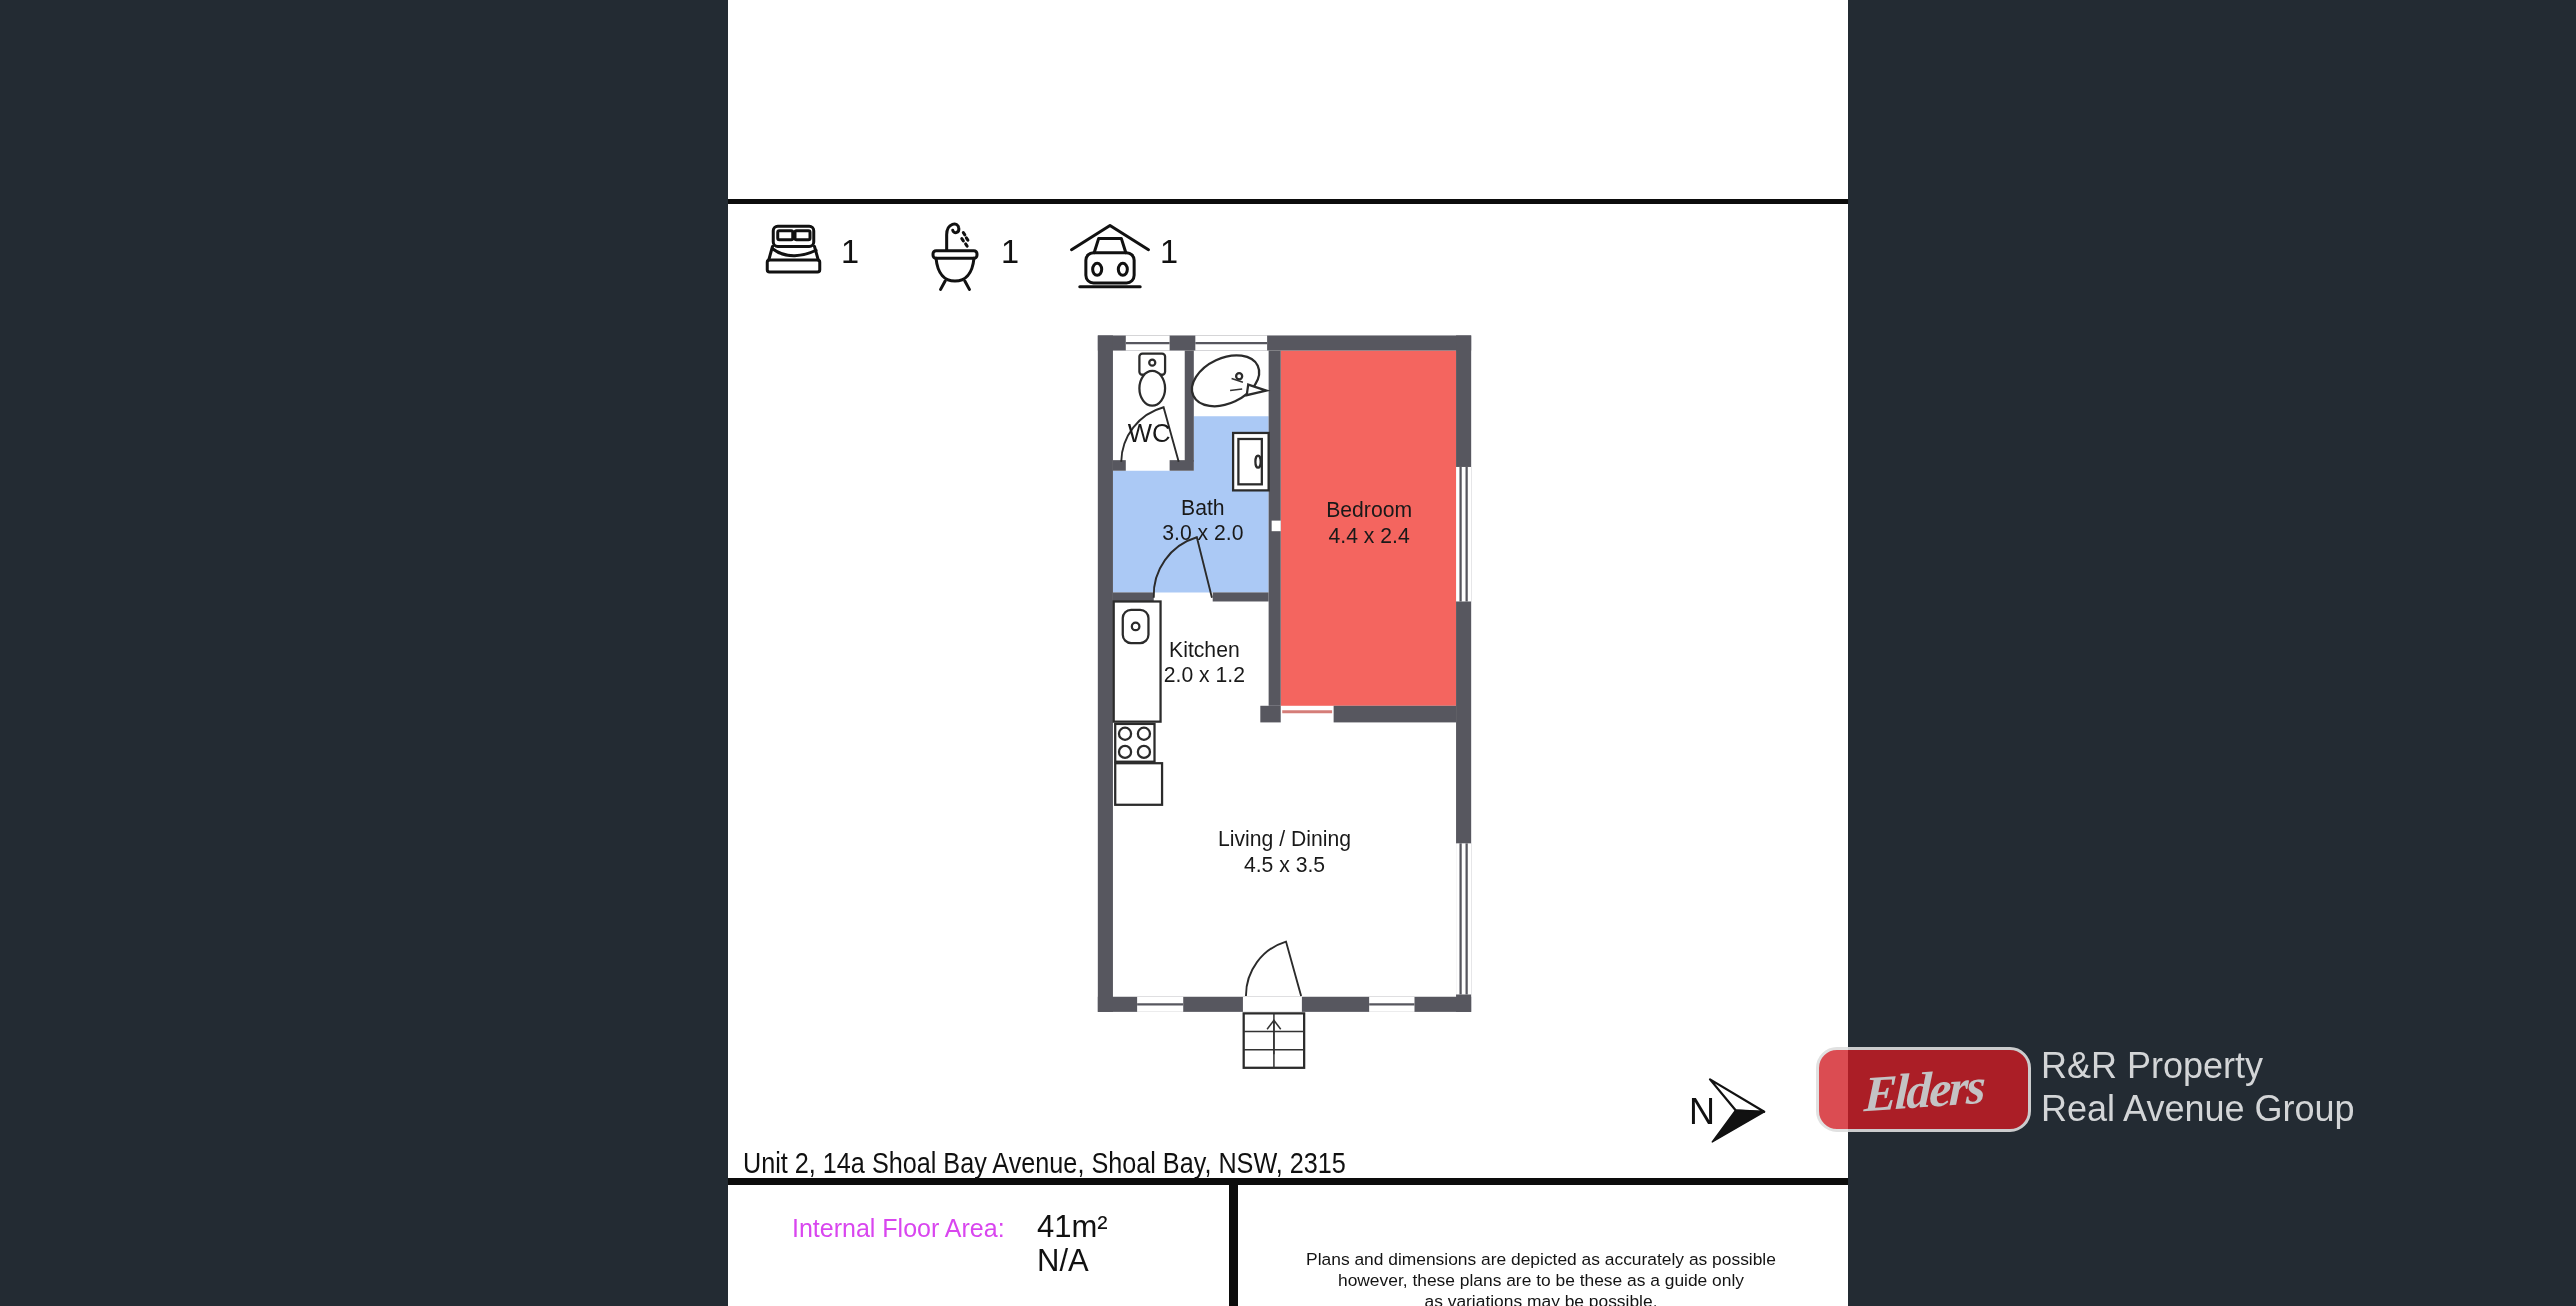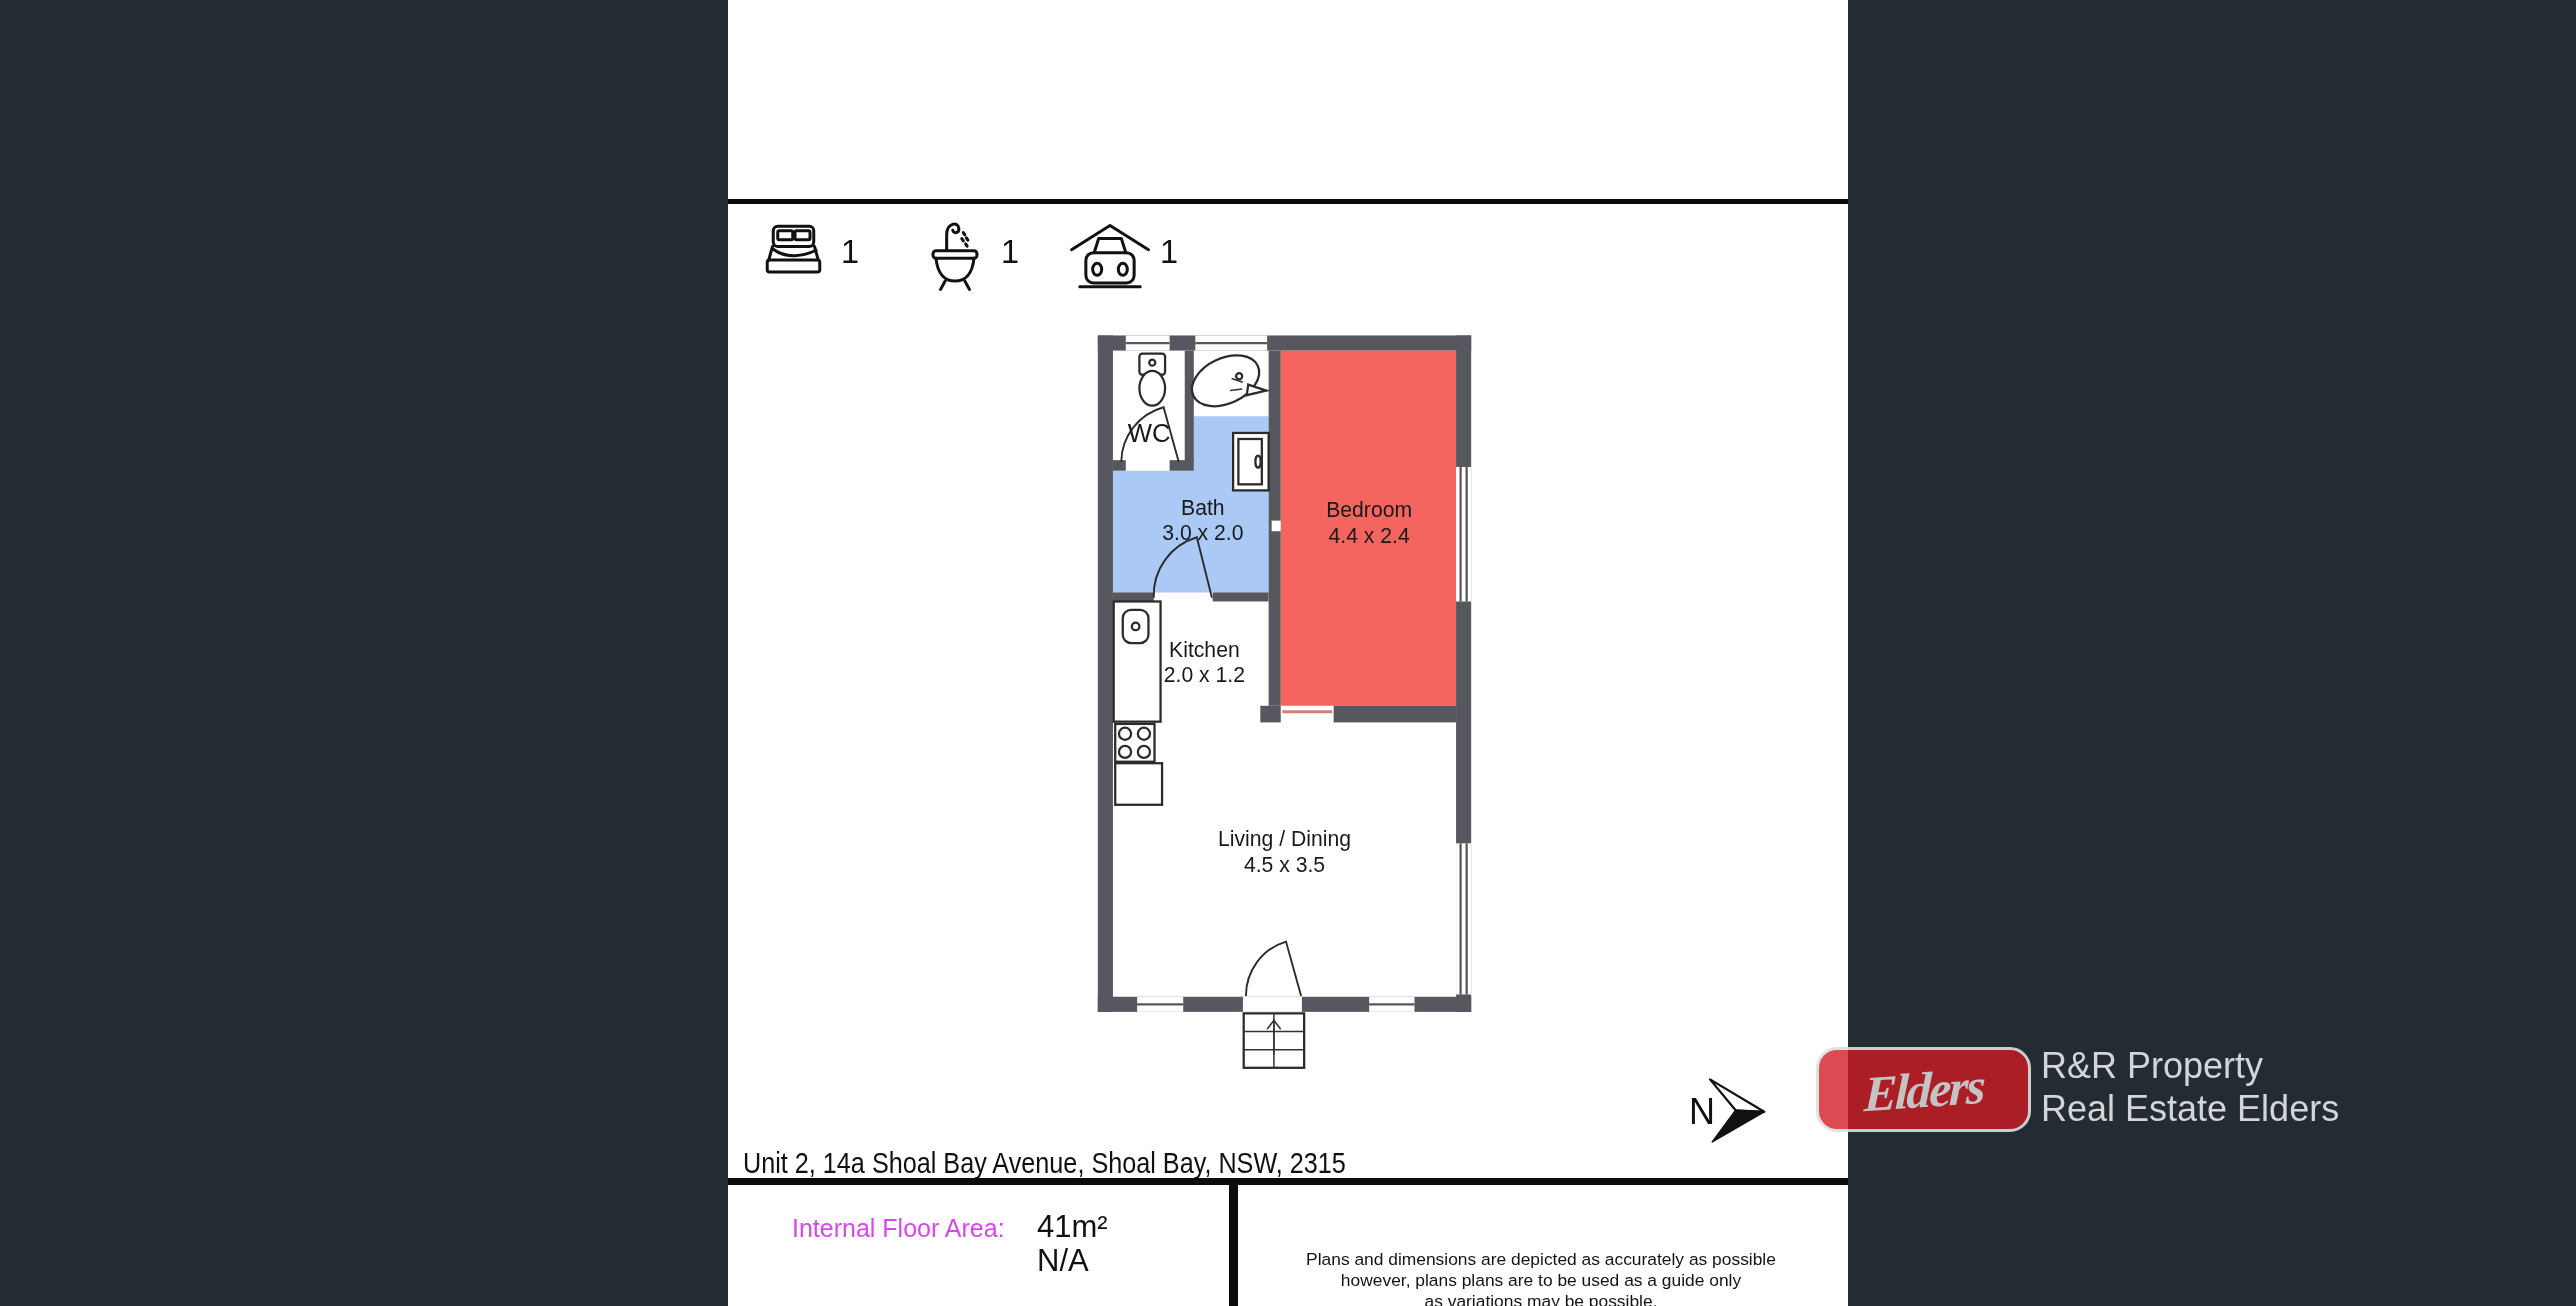--- a/index.html
+++ b/index.html
@@ -194,30 +194,30 @@
 
 <div id="address" class="abs">Unit 2, 14a Shoal Bay Avenue, Shoal Bay, NSW, 2315</div>
 
 <span class="abs area-label" style="left:792px;top:1214px">Internal Floor Area:</span>
 <span class="abs area-value" style="left:1037px;top:1209px">41m²</span>
 <span class="abs area-label" style="left:792px;top:1305px">Land Area:</span>
 <span class="abs area-value" style="left:1037px;top:1243px">N/A</span>
 
 <div id="disclaimer" class="abs">
   <div>Plans and dimensions are depicted as accurately as possible</div>
-  <div>however, plans plans are to be used as a guide only</div>
+  <div>however, these plans are to be these as a guide only</div>
   <div>as variations may be possible.</div>
 </div>
 
 <span id="north-label" class="abs">N</span>
 <svg class="abs" style="left:1704px;top:1070px" width="64" height="76" viewBox="0 0 85 100">
   <path d="M8,12 L80,55 L42,53 Z" fill="#ffffff" stroke="#111" stroke-width="3" stroke-linejoin="round"></path>
   <path d="M80,55 L11,95 L42,53 Z" fill="#111111" stroke="#111" stroke-width="2" stroke-linejoin="round"></path>
 </svg>
 
 <div id="elders-logo" class="abs">
   <span>Elders</span>
 </div>
 <div id="brand-text" class="abs">
   <div>R&amp;R Property</div>
-  <div>Real Estate Elders</div>
+  <div>Real Avenue Group</div>
 </div>
 
 
 </body></html>

